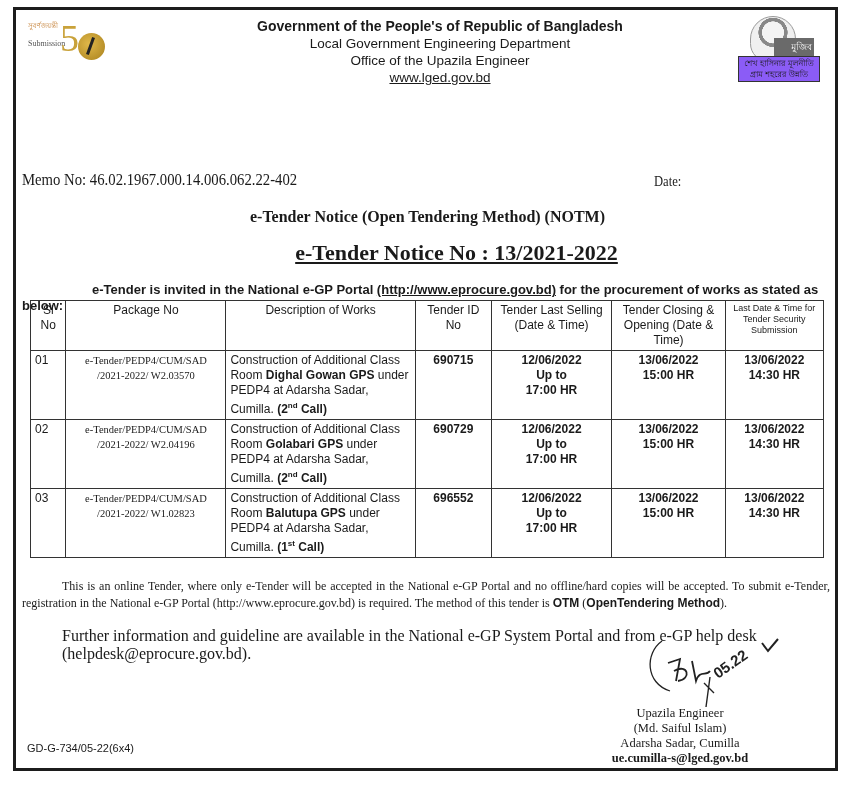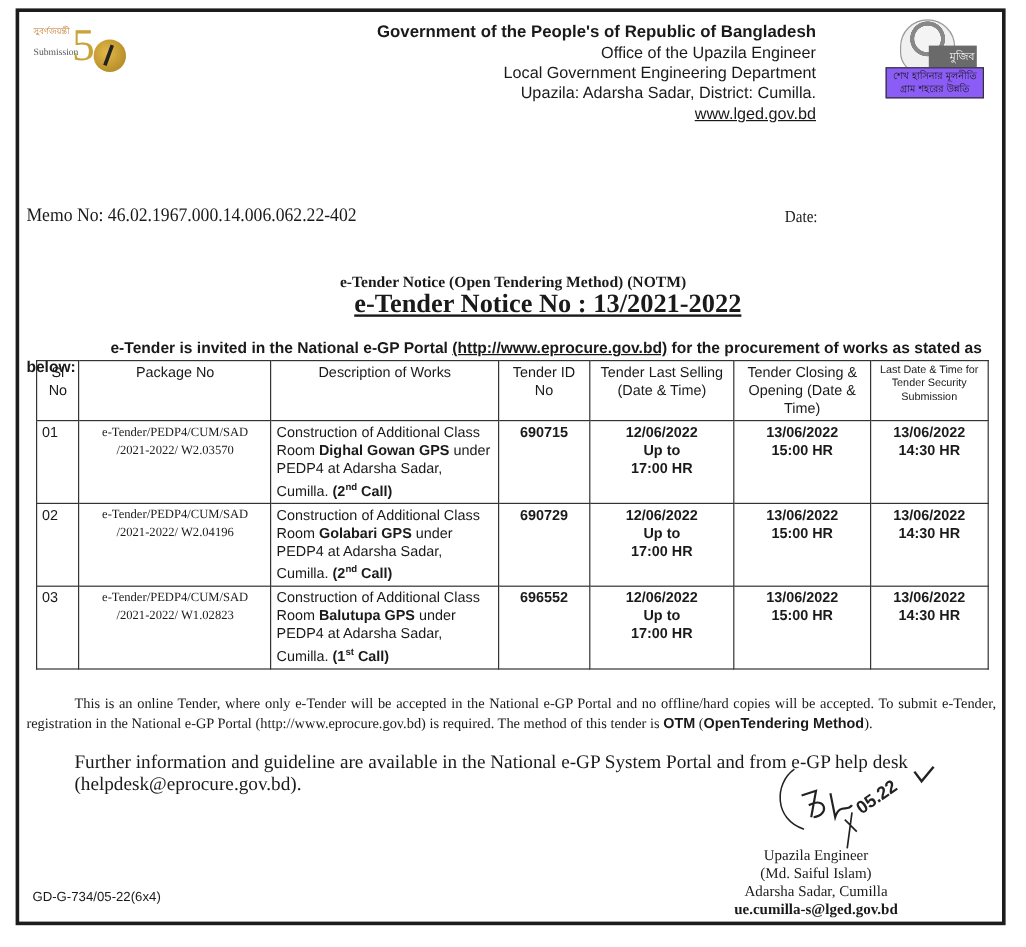--- a/index.html
+++ b/index.html
@@ -6,33 +6,33 @@
   body { width:855px; height:789px; position:relative; overflow:hidden; color:#1a1a1a; }
   .frame { position:absolute; left:13px; top:7px; width:819px; height:758px; border:3px solid #1c1c1c; background:#fff; }
 
   .logo-left { position:absolute; left:28px; top:16px; width:75px; height:45px; }
   .logo-left .bn { position:absolute; left:0; top:6px; font-family:"Liberation Serif", serif; font-size:7px; color:#c0782a; line-height:8px; }
   .logo-left .bd { position:absolute; left:0; top:23px; font-family:"Liberation Serif", serif; font-size:8px; color:#555; }
   .logo-left .five { position:absolute; left:32px; top:2px; font-family:"Liberation Serif", serif; font-size:38px; color:#c9a23a; line-height:40px; }
   .logo-left .zero { position:absolute; left:50px; top:17px; width:27px; height:27px; border-radius:50%; background:radial-gradient(circle at 40% 40%, #e0b84a, #a8801c); }
   .logo-left .zero i { position:absolute; left:11px; top:4px; width:3px; height:18px; background:#222; transform:rotate(20deg); }
 
-  .header { position:absolute; left:200px; top:18px; width:480px; text-align:right; font-family:"Liberation Sans", sans-serif; font-size:13.5px; line-height:17px; }
+  .header { position:absolute; left:200px; top:18px; width:480px; text-align:center; font-family:"Liberation Sans", sans-serif; font-size:13.5px; line-height:17px; }
   .header .h1 { font-weight:bold; font-size:14px; }
   .header .url { text-decoration:underline; }
 
   .logo-right { position:absolute; left:738px; top:16px; width:82px; height:70px; }
   .logo-right .face { position:absolute; left:12px; top:0; width:44px; height:44px; border-radius:50% 50% 40% 40%; background:radial-gradient(circle at 50% 35%, #f4f4f4 0 30%, #888 31% 40%, #f0f0f0 41%); border:1px solid #999; }
   .logo-right .mujib { position:absolute; left:36px; top:22px; width:40px; height:18px; background:#6a6a6a; color:#fff; font-family:"Liberation Sans", sans-serif; font-size:9px; text-align:right; padding-right:2px; box-sizing:border-box; line-height:18px; }
   .logo-right .slogan { position:absolute; left:0; top:40px; width:80px; border:1px solid #333; background:#8b5cf6; font-family:"DejaVu Sans", sans-serif; font-size:8px; line-height:11px; text-align:center; padding:1px 0; }
 
   .memo { position:absolute; left:22px; top:171px; font-family:"Liberation Serif", serif; font-size:16px; transform:scaleX(0.92); transform-origin:left; }
   .date { position:absolute; left:654px; top:174px; font-family:"Liberation Serif", serif; font-size:14px; transform:scaleX(0.9); transform-origin:left; }
 
-  .title1 { position:absolute; left:0; width:855px; top:227px; text-align:center; font-family:"Liberation Serif", serif; font-weight:bold; font-size:13px; }
+  .title1 { position:absolute; left:0; width:855px; top:208px; text-align:center; font-family:"Liberation Serif", serif; font-weight:bold; font-size:16px; }
   .title2 { position:absolute; left:0; width:855px; top:240px; text-align:center; font-family:"Liberation Serif", serif; font-weight:bold; font-size:22px; text-decoration:underline;margin-left:29px; }
 
   .intro { position:absolute; left:22px; top:282px; width:810px; font-family:"Liberation Sans", sans-serif; font-weight:bold; font-size:13px; line-height:16px; transform-origin:left; }
   .intro .indent { display:inline-block; width:70px; }
   .intro .link { text-decoration:underline; }
 
   table.tender { position:absolute; left:30px; top:300px; width:794px; border-collapse:collapse; font-family:"Liberation Sans", sans-serif; font-size:12px; }
   table.tender th, table.tender td { border:1px solid #333; vertical-align:top; padding:2px 4px; line-height:15px; }
   table.tender th { font-weight:normal; text-align:center; height:44px; }
   table.tender th.small { font-size:9px; line-height:11px; }
@@ -62,23 +62,22 @@
   <span class="bn">সুবর্ণজয়ন্তী</span>
   <span class="bd">Submission</span>
   <span class="five">5</span>
   <span class="zero">
       <i></i>
     </span>
 </div>
 
 <div class="header">
   <div class="h1">Government of the People's of Republic of Bangladesh</div>
+  <div>Local Government Engineering Department</div>
   <div>Office of the Upazila Engineer</div>
-  <div>Local Government Engineering Department</div>
-  <div>Upazila: Adarsha Sadar,  District: Cumilla.</div>
   <div class="url">www.lged.gov.bd</div>
 </div>
 
 <div class="logo-right">
   <div class="face"></div>
   <div class="mujib">মুজিব 100</div>
   <div class="slogan">
     <div>শেখ হাসিনার মূলনীতি</div>
     <div>গ্রাম শহরের উন্নতি</div>
   </div>

